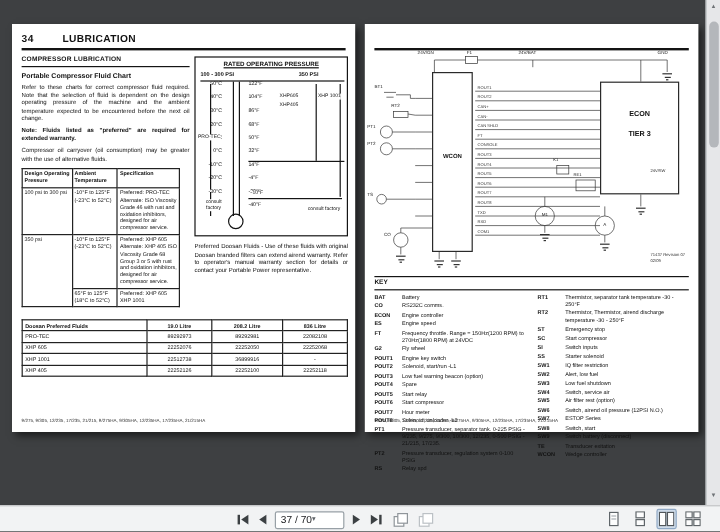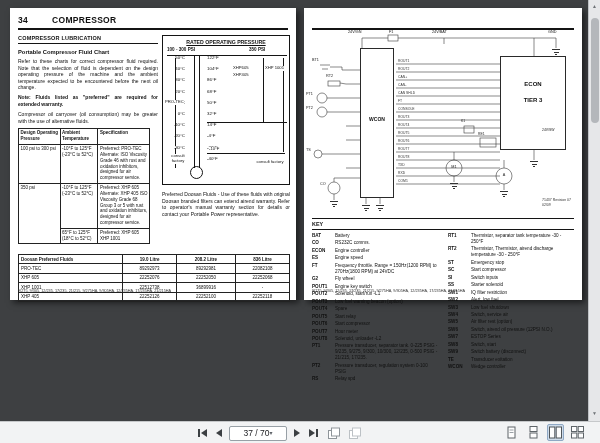--- a/index.html
+++ b/index.html
@@ -1,20 +1,20 @@
 <!DOCTYPE html>
 <html><head>
 <meta charset="utf-8">
 <style>
   *{margin:0;padding:0;box-sizing:border-box}
   html,body{width:600px;height:443px;overflow:hidden}
   body{position:relative;background:#3e4042;font-family:"Liberation Sans",sans-serif;color:#111}
 
   
-  .page{position:absolute;top:8px;height:292px;background:#fff;box-shadow:3px 3px 6px rgba(0,0,0,.55)}
+  .page{position:absolute;top:20px;height:340px;background:#fff;box-shadow:3px 3px 6px rgba(0,0,0,.55)}
   .page-left{left:10px;width:286px}
   .page-right{left:304px;width:278px}
   .pg-header{position:absolute;top:7px;left:8px;right:8px;display:flex;align-items:baseline;font-weight:bold;font-size:8.5px;letter-spacing:.3px}
   .page-right .pg-header{justify-content:flex-end}
   .page-left .pg-num{margin-right:24px}
   .page-right .pg-num{margin-left:20px}
   .header-rule{position:absolute;top:20px;left:8px;right:8px;height:2px;background:#141414}
   .page-footer{position:absolute;left:8px;bottom:7px;font-size:3.8px;color:#333;white-space:nowrap}
 
   
@@ -78,34 +78,34 @@
   .sb-thumb{position:absolute;left:1.5px;top:18px;width:8px;height:105px;background:#b4b7bb;border-radius:4px}
   .sb-arrow{position:absolute;left:0;width:11px;text-align:center;font-size:5px;color:#6f7377;line-height:1}
   .sb-up{top:4px}.sb-down{top:411px}
 
   .toolbar{position:absolute;left:0;bottom:0;width:600px;height:22px;background:#f2f3f4;border-top:1px solid #c6c8ca}
   .nav-group{position:absolute;left:196px;top:0;height:22px;display:flex;align-items:center;gap:5px}
   .nav-btn{display:flex;align-items:center;gap:1px;background:none;border:none;padding:2px}
   .tri-l{width:0;height:0;border-top:4px solid transparent;border-bottom:4px solid transparent;border-right:6px solid #3c4043}
   .tri-r{width:0;height:0;border-top:4px solid transparent;border-bottom:4px solid transparent;border-left:6px solid #3c4043}
   .nbar{width:2px;height:8px;background:#3c4043}
-  .pagebox{width:58px;height:15px;background:#fff;border:1px solid #98a0a6;border-radius:2px;display:flex;align-items:center;justify-content:center;padding:0 4px;font-size:8.5px;color:#202124}
+  .pagebox{width:58px;height:15px;background:#fff;border:1px solid #98a0a6;border-radius:2px;display:flex;align-items:center;justify-content:flex-start;padding:0 4px;font-size:8.5px;color:#202124}
   .caret{font-size:6px;color:#5f6368;line-height:1}
   .hist{width:14px;height:13px;margin-left:2px;display:flex;align-items:center;justify-content:center}
   .view-group{position:absolute;right:14px;top:2px;display:flex;gap:5px;align-items:center}
   .vicon{width:17px;height:17px;display:flex;align-items:center;justify-content:center;border:1px solid transparent;border-radius:2px}
   .vicon.active{background:#cfdcea;border-color:#8fa8c4}
 </style>
 </head>
 <body>
 
 <div class="page page-left">
   <div class="pg-header">
     <span class="pg-num">34</span>
-    <span class="pg-title">COMPRESSOR</span>
+    <span class="pg-title">LUBRICATION</span>
   </div>
   <div class="header-rule"></div>
 
   <div class="col-left">
     <div class="sec-title">COMPRESSOR LUBRICATION</div>
     <div class="sub-title">Portable Compressor Fluid Chart</div>
     <p class="body">Refer to these charts for correct compressor fluid required. Note that the selection of fluid is dependent on the design operating pressure of the machine and the ambient temperature expected to be encountered before the next oil change.</p>
     <p class="body note">Note: Fluids listed as "preferred" are required for extended warranty.</p>
     <p class="body">Compressor oil carryover (oil consumption) may be greater with the use of alternative fluids.</p>
 

